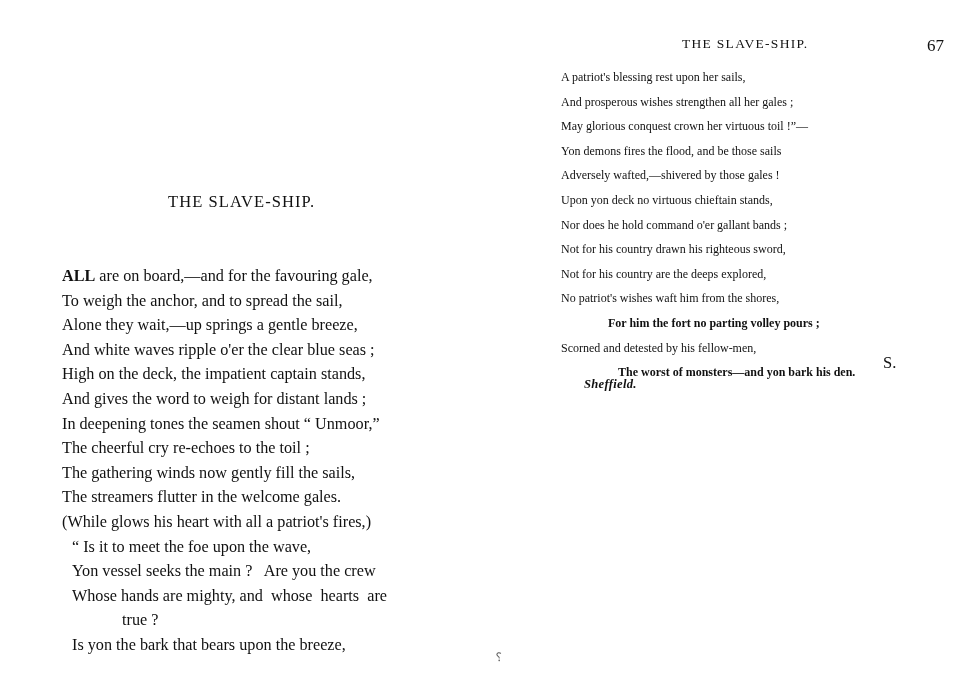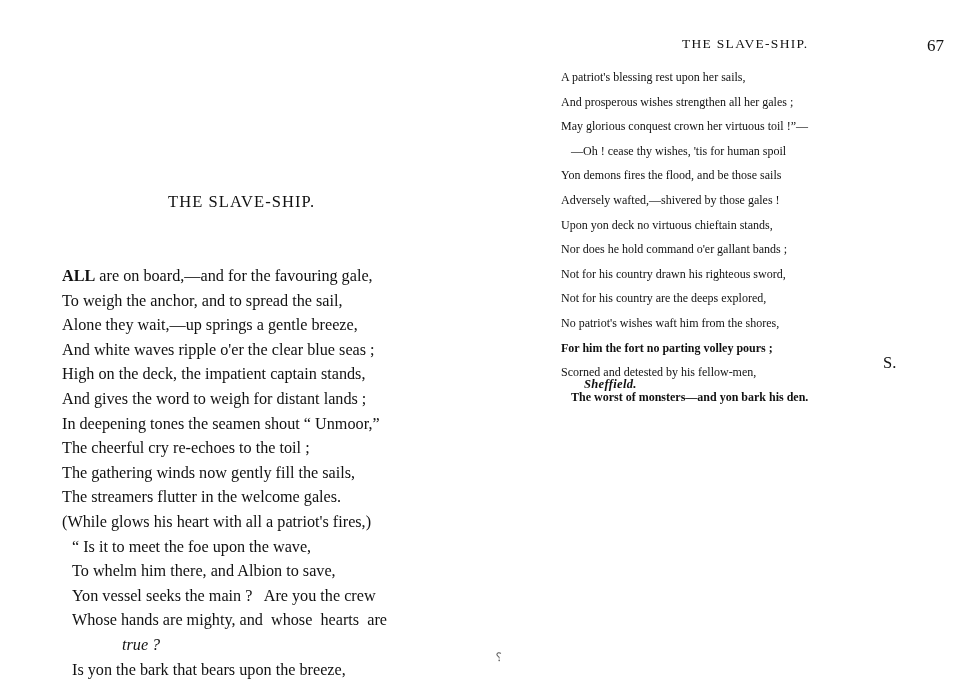--- a/index.html
+++ b/index.html
@@ -41,21 +41,21 @@
     left: 62px;
     top: 264px;
     width: 420px;
     font-size: 16.2px;
     line-height: 24.6px;
   }
   .left-body .ln {
     white-space: pre-wrap;
   }
   .left-body .ln.indent1 { padding-left: 10px; }
-  .left-body .ln.indent2 { padding-left: 60px; font-style: italic; }
+  .left-body .ln.indent2 { padding-left: 60px; }
   .dropcap {
     font-variant: small-caps;
     font-weight: 700;
   }
   
   .col-right {
     position: absolute;
     left: 490px;
     top: 0;
     width: 490px;
@@ -83,21 +83,21 @@
     left: 71px;
     top: 65px;
     width: 420px;
     font-size: 12px;
     line-height: 24.6px;
   }
   .right-body .ln {
     white-space: pre-wrap;
   }
   .right-body .ln.indent1 { padding-left: 10px; }
-  .right-body .ln.bold { font-weight: 700; }
+  .right-body .ln.bold { font-weight: 700; margin-left: 47px; }
   .signature {
     position: absolute;
     left: 393px;
     top: 353px;
     font-size: 16.5px;
   }
   .place {
     position: absolute;
     left: 94px;
     top: 377px;
@@ -127,37 +127,35 @@
         <div class="ln">Alone they wait,—up springs a gentle breeze,</div>
         <div class="ln">And white waves ripple o'er the clear blue seas ;</div>
         <div class="ln">High on the deck, the impatient captain stands,</div>
         <div class="ln">And gives the word to weigh for distant lands ;</div>
         <div class="ln">In deepening tones the seamen shout “ Unmoor,”</div>
         <div class="ln">The cheerful cry re-echoes to the toil ;</div>
         <div class="ln">The gathering winds now gently fill the sails,</div>
         <div class="ln">The streamers flutter in the welcome gales.</div>
         <div class="ln">(While glows his heart with all a patriot's fires,)</div>
         <div class="ln indent1">“ Is it to meet the foe upon the wave,</div>
-        <div class="ln indent1">To whelm him there, and Albion to save,</div>
         <div class="ln indent1">Yon vessel seeks the main ?   Are you the crew</div>
         <div class="ln indent1">Whose hands are mighty, and  whose  hearts  are</div>
         <div class="ln indent2">true ?</div>
         <div class="ln indent1">Is yon the bark that bears upon the breeze,</div>
       </div>
     <div class="gutter-mark">⸮</div>
   </div>
 
   <div class="col-right">
     <div class="run-head">THE SLAVE-SHIP.</div>
     <div class="folio">67</div>
     <div class="right-body">
         <div class="ln">A patriot's blessing rest upon her sails,</div>
         <div class="ln">And prosperous wishes strengthen all her gales ;</div>
         <div class="ln">May glorious conquest crown her virtuous toil !”—</div>
-        <div class="ln indent1">—Oh ! cease thy wishes, 'tis for human spoil</div>
         <div class="ln">Yon demons fires the flood, and be those sails</div>
         <div class="ln">Adversely wafted,—shivered by those gales !</div>
         <div class="ln">Upon yon deck no virtuous chieftain stands,</div>
         <div class="ln">Nor does he hold command o'er gallant bands ;</div>
         <div class="ln">Not for his country drawn his righteous sword,</div>
         <div class="ln">Not for his country are the deeps explored,</div>
         <div class="ln">No patriot's wishes waft him from the shores,</div>
         <div class="ln bold">For him the fort no parting volley pours ;</div>
         <div class="ln">Scorned and detested by his fellow-men,</div>
         <div class="ln indent1 bold">The worst of monsters—and yon bark his den.</div>

